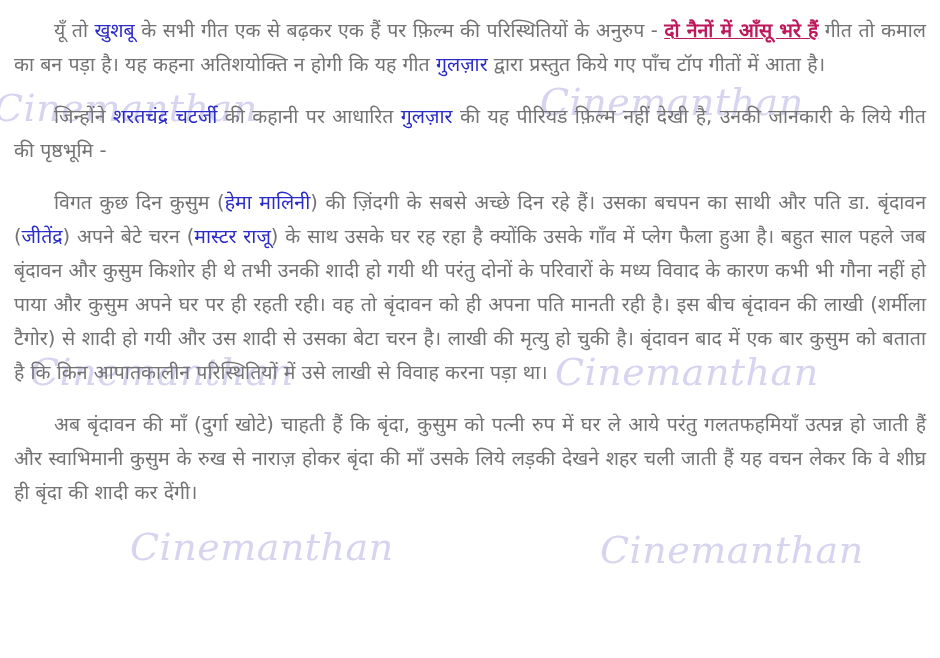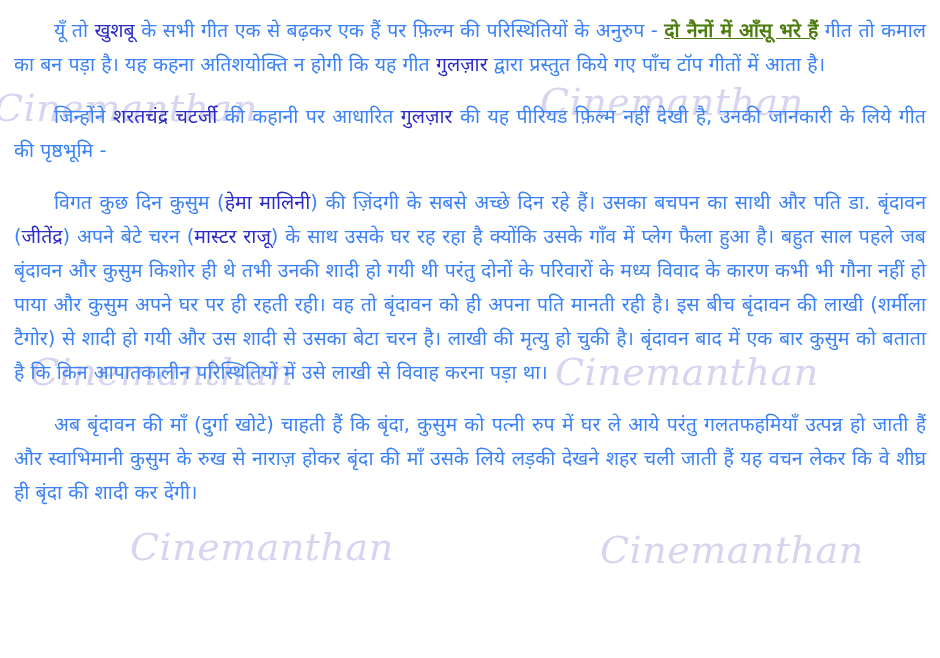--- a/index.html
+++ b/index.html
@@ -63,26 +63,26 @@
   }
   .indent {
     display: inline-block;
     width: 40px;
   }
   .hl {
     color: #2b2bc8;
     font-weight: normal;
   }
   .hl-underline {
-    color: #4d7c0f;
+    color: #be185d;
     font-weight: bold;
     text-decoration: underline;
   }
   .plain {
-    color: #3b82f6;
+    color: #737373;
   }
 </style>
 </head>
 <body>
 
 <div id="page">
 
   <div class="watermark-layer">
     <div class="watermark wm1">Cinemanthan</div>
     <div class="watermark wm2">Cinemanthan</div>

